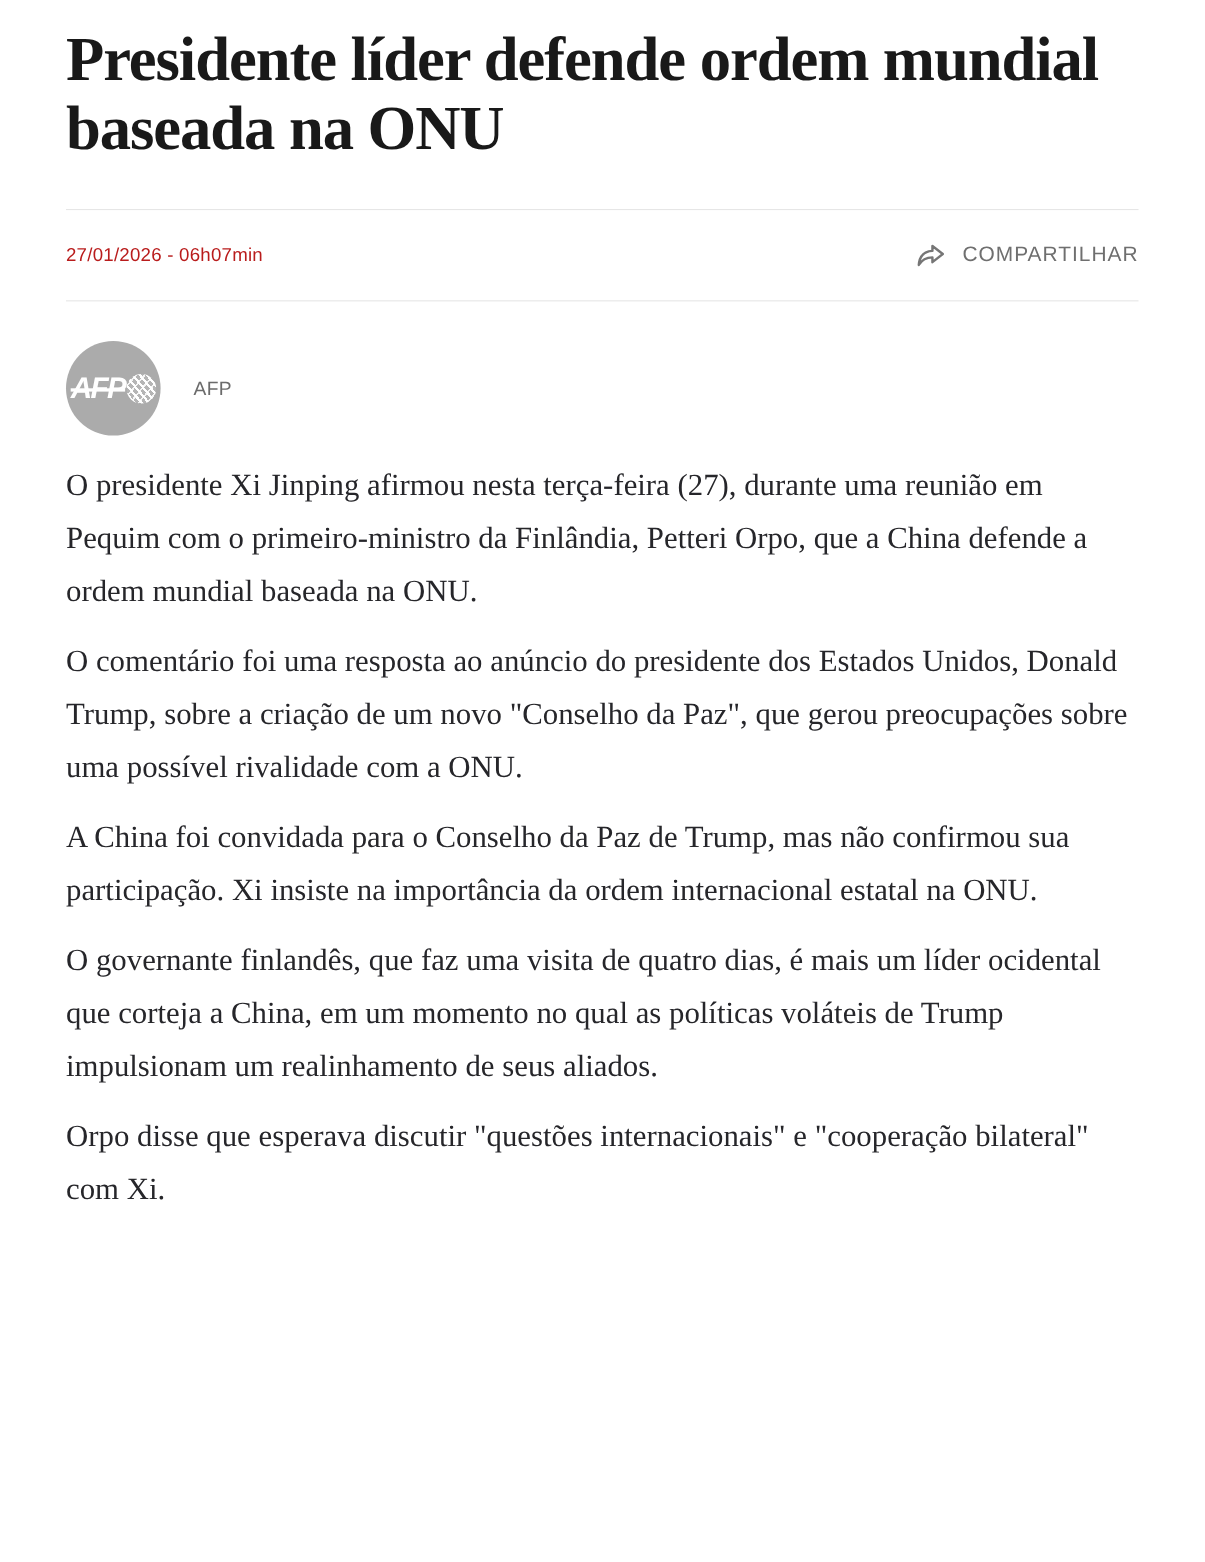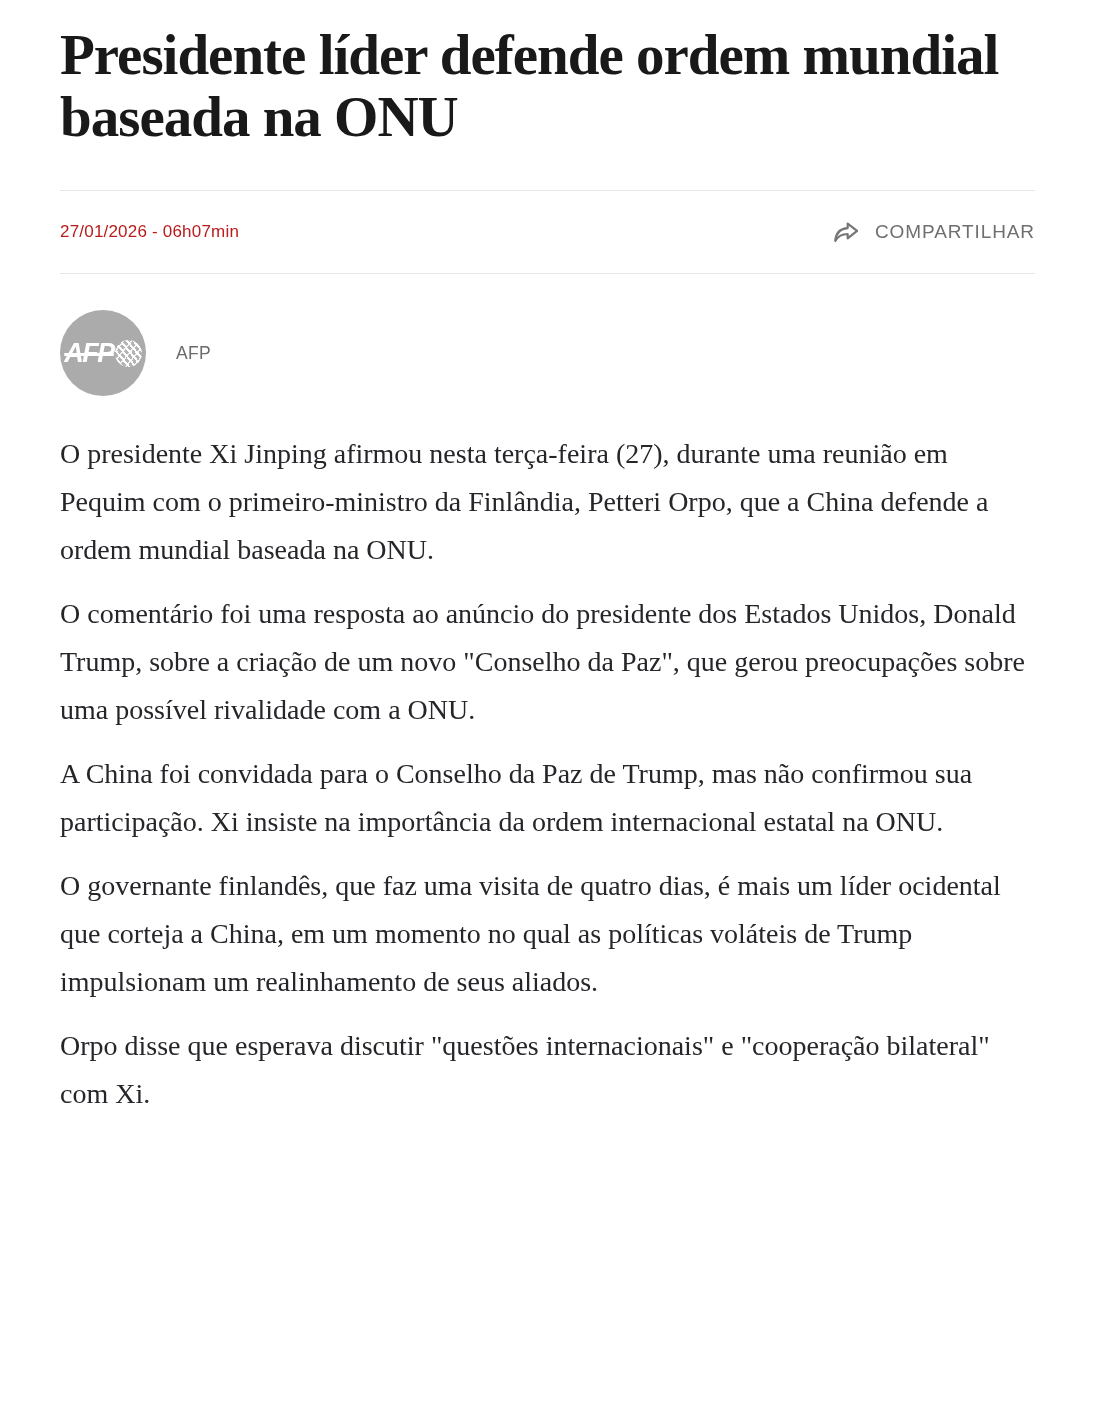--- a/index.html
+++ b/index.html
@@ -98,21 +98,21 @@
       repeating-linear-gradient(-50deg, rgba(255,255,255,0.85) 0 1.5px, rgba(255,255,255,0) 1.5px 6px);
     background-color: #b5b5b5;
   }
   .byline-label {
     font-family: "Liberation Sans", sans-serif;
     font-size: 17.5px;
     color: #6b6b6b;
     letter-spacing: 0.3px;
   }
   .article-body {
-    margin-top: 34px;
+    margin-top: 22px;
     max-width: 978px;
     font-family: "Liberation Serif", "DejaVu Serif", serif;
     font-size: 28px;
     line-height: 48px;
     color: #26262a;
   }
   .article-body p {
     margin: 0 0 16px 0;
   }
   .article-body p.gap-before {

